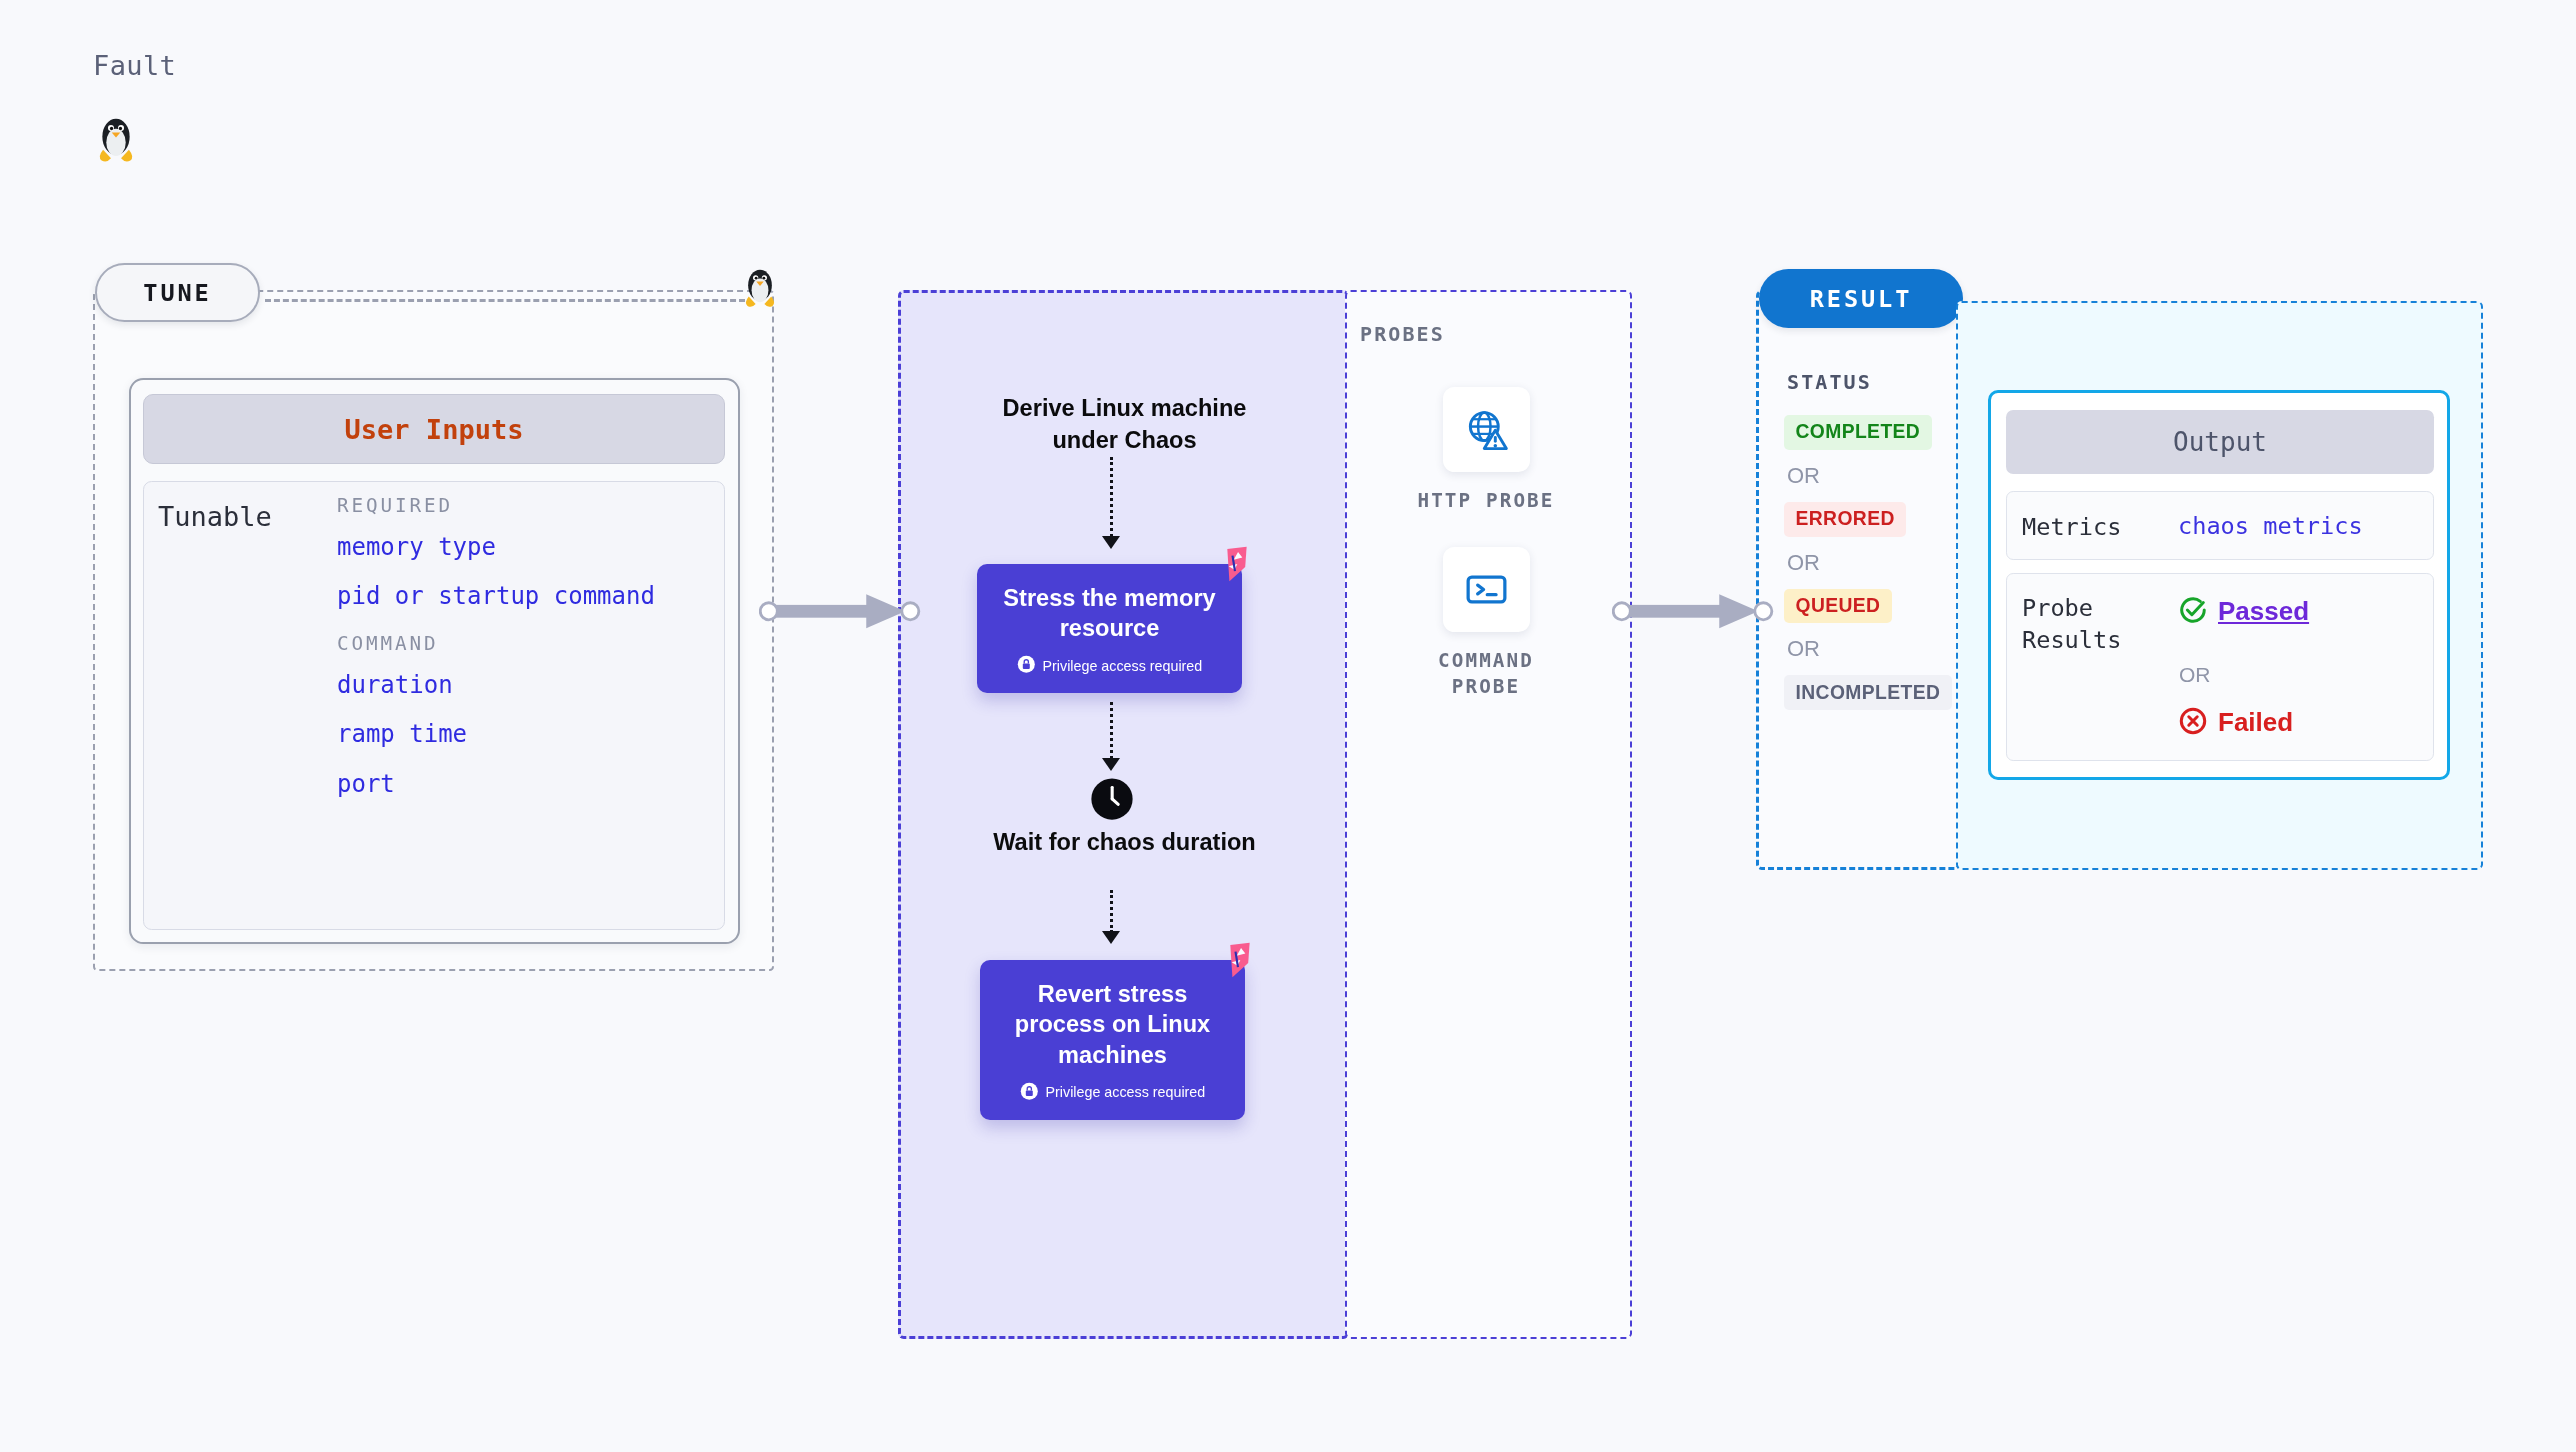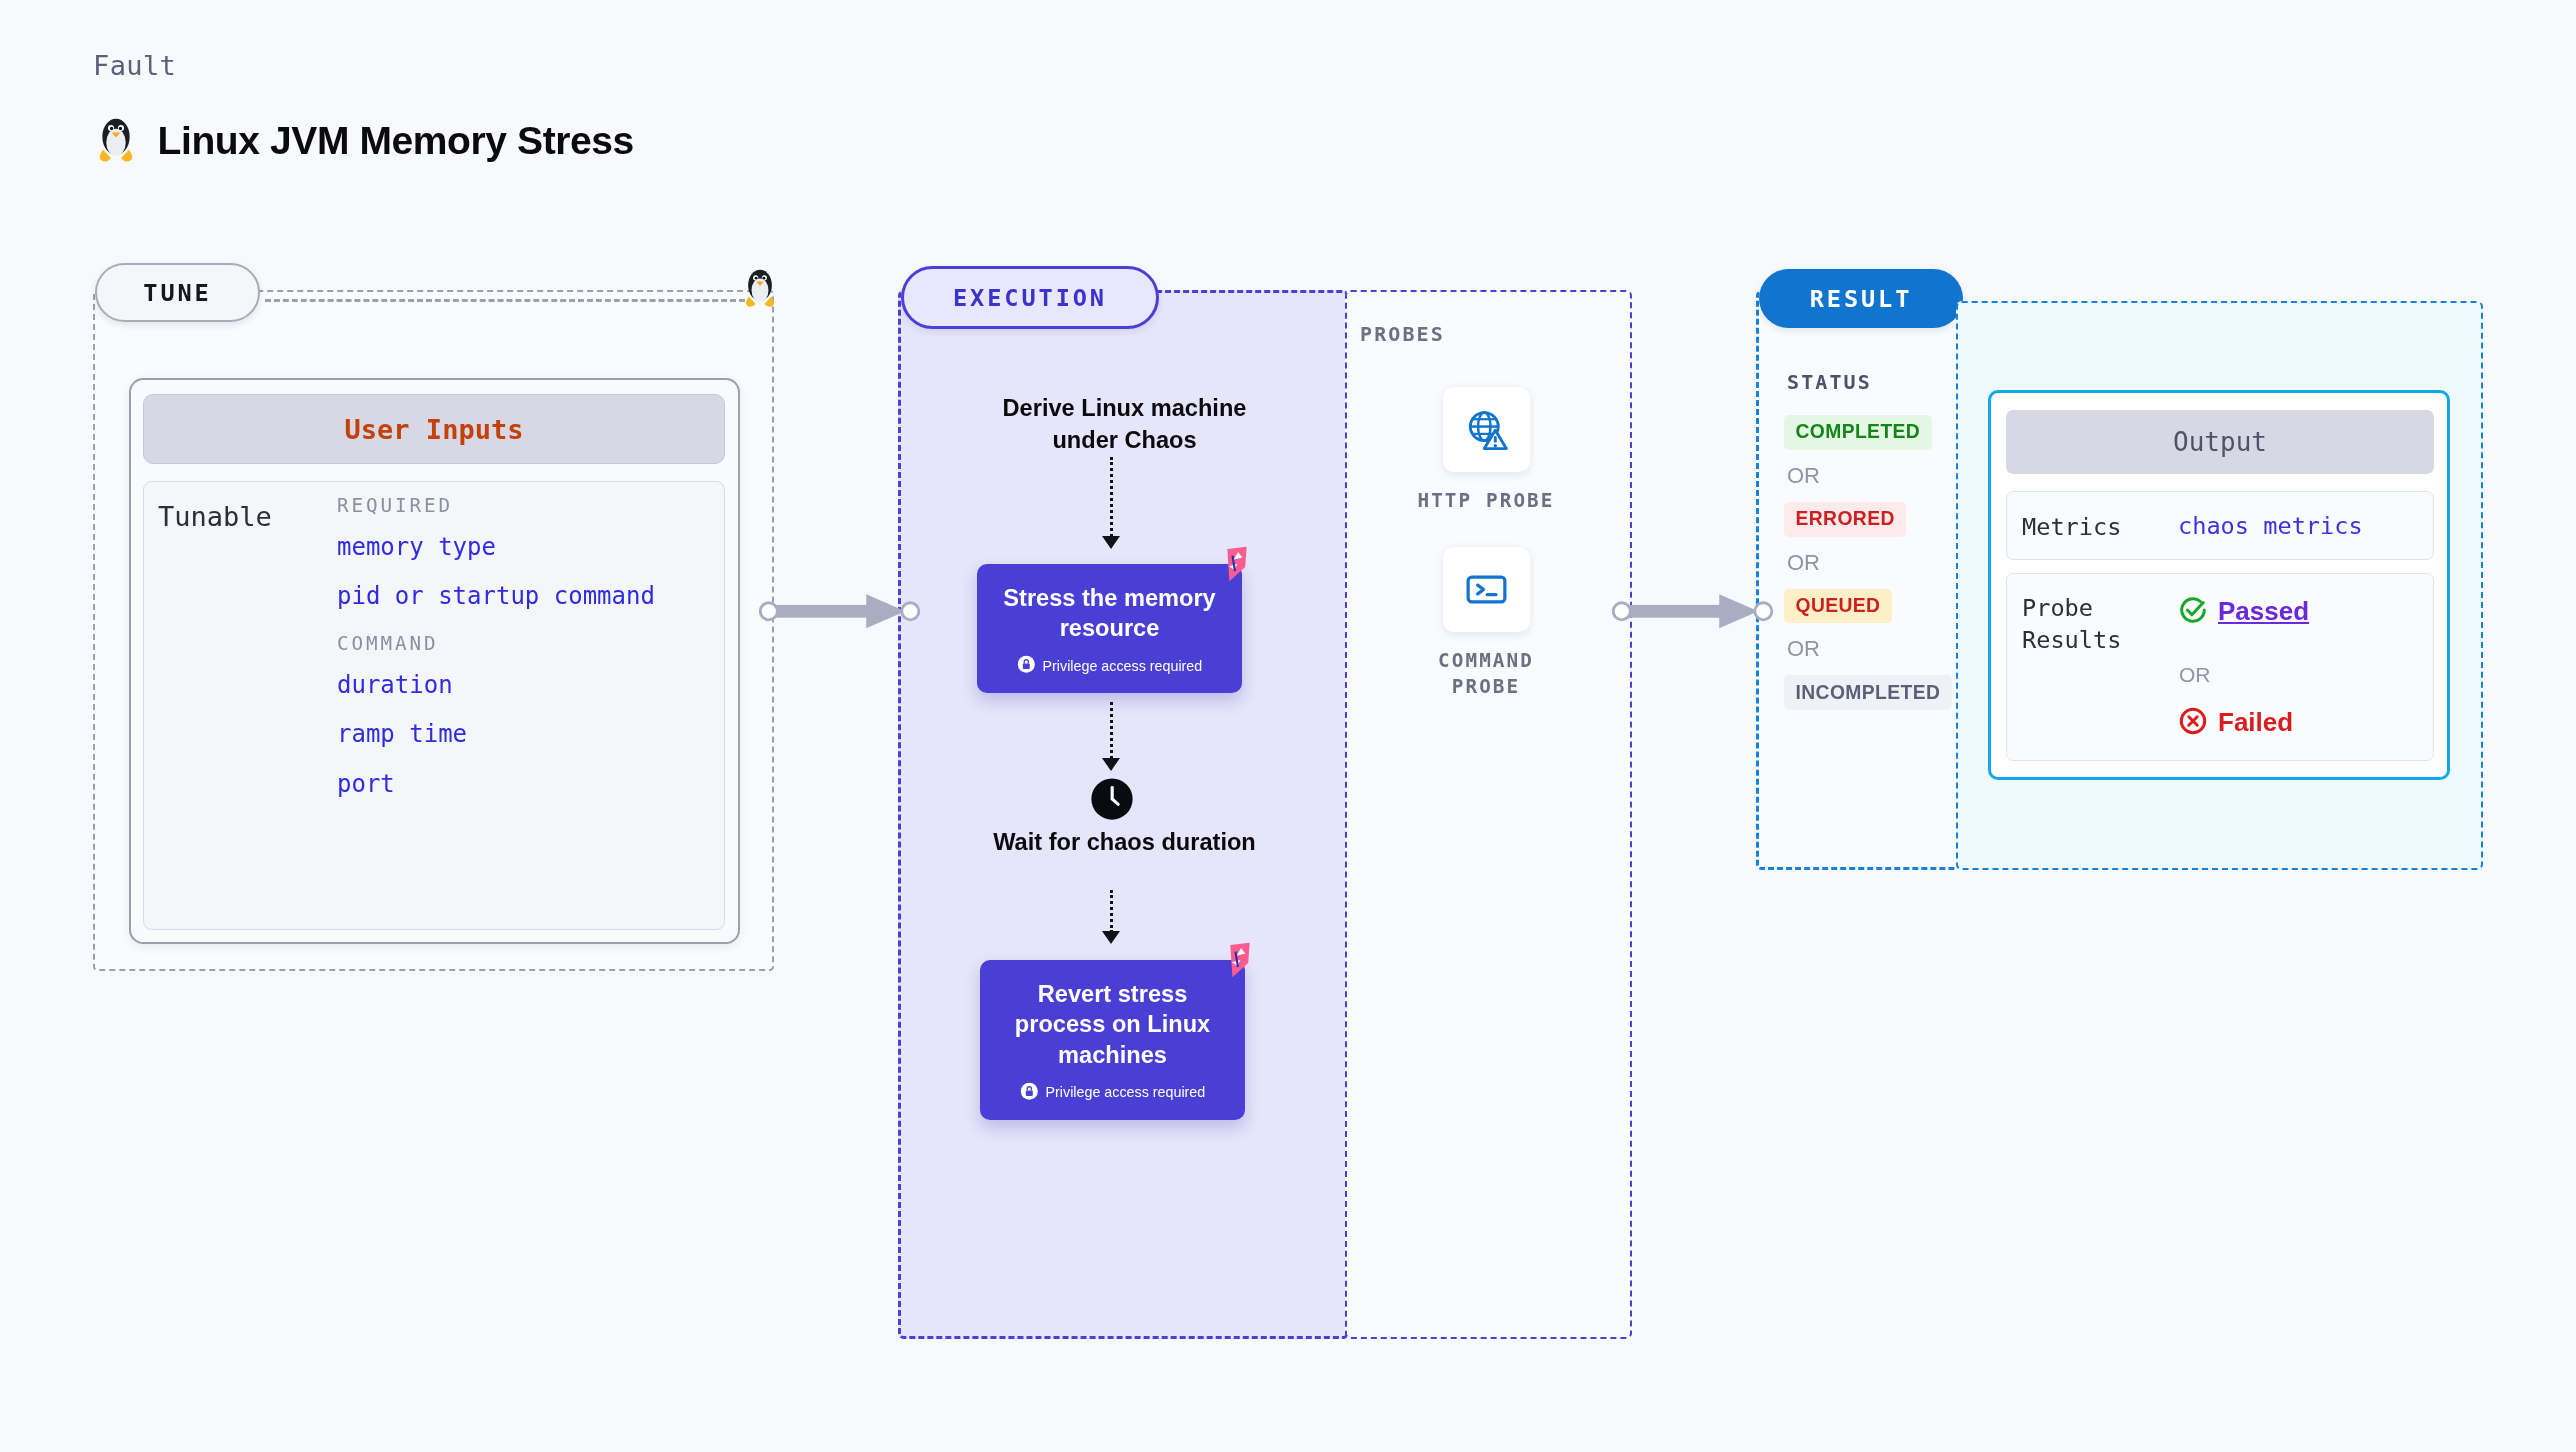--- a/index.html
+++ b/index.html
@@ -258,21 +258,20 @@
         <ellipse cx="32" cy="38" rx="13.5" ry="19" fill="#eceff1"></ellipse>
         <circle cx="25" cy="18" r="4.2" fill="#fff"></circle>
           <circle cx="39" cy="18" r="4.2" fill="#fff"></circle>
         <circle cx="25.8" cy="18.6" r="2.3" fill="#111"></circle>
           <circle cx="38.2" cy="18.6" r="2.3" fill="#111"></circle>
         <path d="M26 24 L38 24 L32 31 Z" fill="#f5a623"></path>
         <path d="M14 48 q-8 10 -2 15 q7 4 13 -3 z" fill="#f5b820"></path>
         <path d="M50 48 q8 10 2 15 q-7 4 -13 -3 z" fill="#f5b820"></path>
       </svg>
     </span>
-    <span class="title-text">Linux JVM Memory Stress</span>
   </div>
 
   <div class="panel panel-tune"></div>
   <div class="tune-dash-line"></div>
   <span class="tux-small">
     <svg viewBox="0 0 64 72" width="40" height="46">
       <ellipse cx="32" cy="30" rx="19" ry="25" fill="#1b1f24"></ellipse>
       <ellipse cx="32" cy="38" rx="13.5" ry="19" fill="#eceff1"></ellipse>
       <circle cx="25" cy="18" r="4.2" fill="#fff"></circle>
         <circle cx="39" cy="18" r="4.2" fill="#fff"></circle>
@@ -294,21 +293,20 @@
     <div class="grp-label">REQUIRED</div>
     <div class="tun-item">memory type</div>
     <div class="tun-item">pid or startup command</div>
     <div class="grp-label second">COMMAND</div>
     <div class="tun-item">duration</div>
     <div class="tun-item">ramp time</div>
     <div class="tun-item">port</div>
   </div>
 
   <div class="panel panel-exec"></div>
-  <div class="chip chip-exec">EXECUTION</div>
 
   <div class="exec-step-text" id="exec-derive">Derive Linux machine under Chaos</div>
 
   <div class="vconn" id="vc1"></div>
   <div class="varrow" id="va1"></div>
 
   <div class="exec-block" id="exec-stress">
     <div class="exec-block-title">Stress the memory resource</div>
     <div class="priv-row">
       <span>

